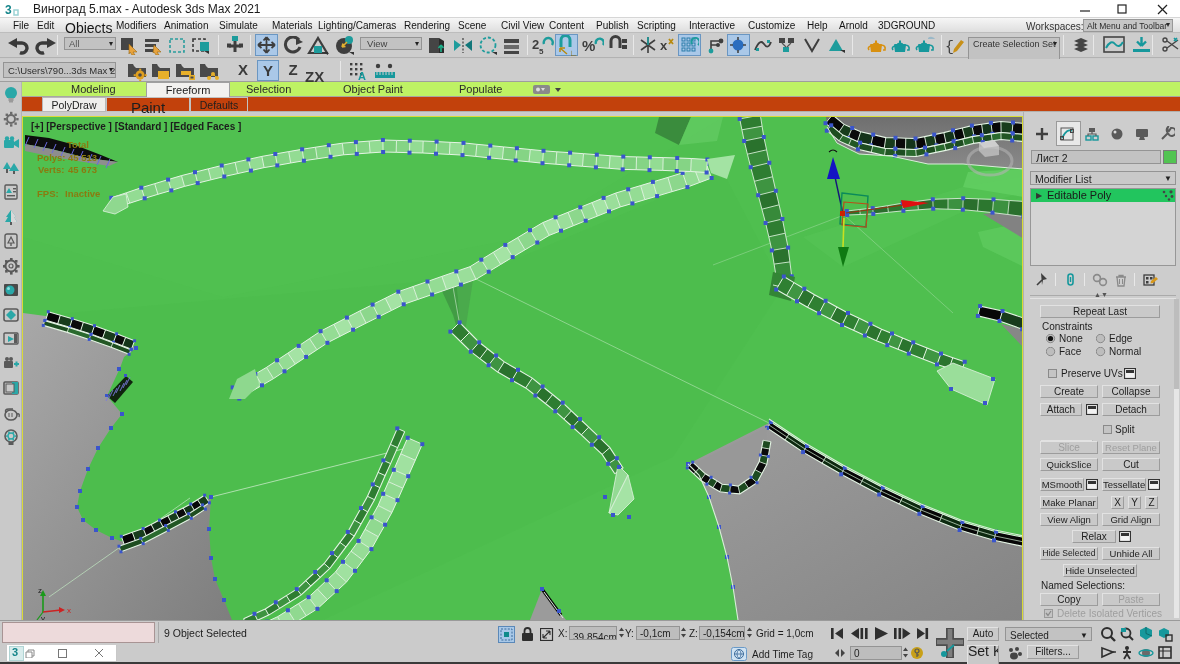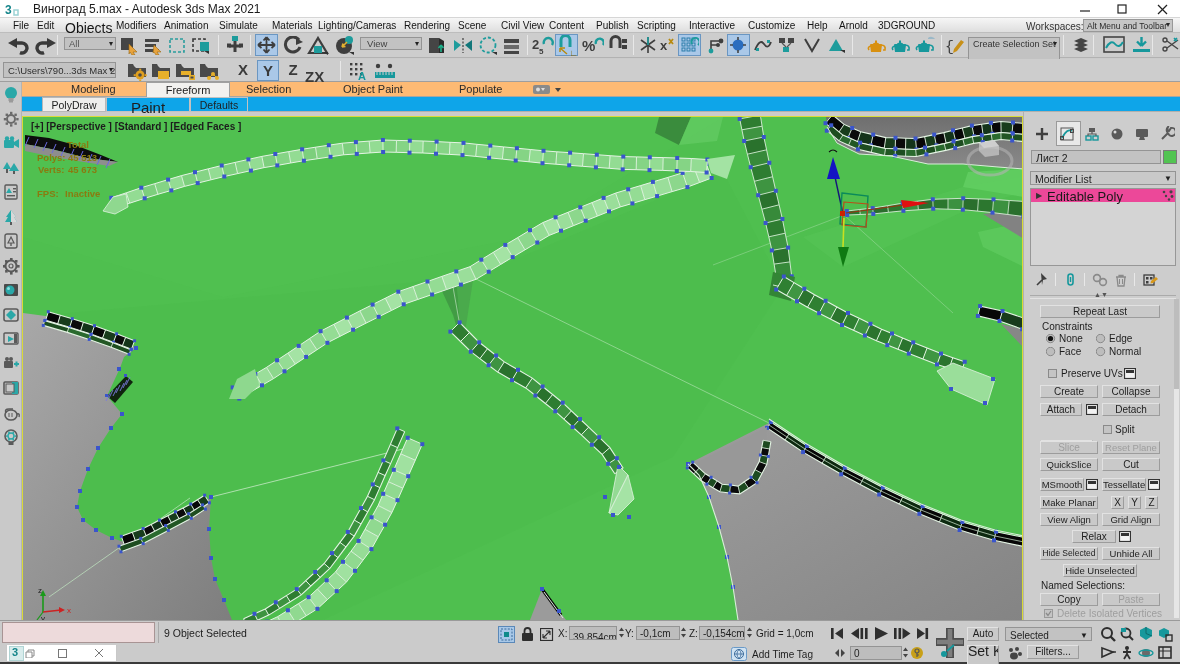--- a/index.html
+++ b/index.html
@@ -301,34 +301,34 @@
       <circle cx="17" cy="5" r="2.2" fill="#3e3e3e"></circle>
       <rect x="2" y="11" width="20" height="6" fill="#16989c"></rect>
       <line x1="4" y1="11" x2="4" y2="14" stroke="#cdcdcd" stroke-width="1"></line>
       <line x1="7" y1="11" x2="7" y2="14" stroke="#cdcdcd" stroke-width="1"></line>
       <line x1="10" y1="11" x2="10" y2="14" stroke="#cdcdcd" stroke-width="1"></line>
       <line x1="13" y1="11" x2="13" y2="14" stroke="#cdcdcd" stroke-width="1"></line>
       <line x1="16" y1="11" x2="16" y2="14" stroke="#cdcdcd" stroke-width="1"></line>
       <line x1="19" y1="11" x2="19" y2="14" stroke="#cdcdcd" stroke-width="1"></line>
     </svg>
   </div>
-<div class="abs" style="left:0;top:82px;width:1180px;height:15px;background:#fdba74;border-bottom:1px solid #a8a6a2">
+<div class="abs" style="left:0;top:82px;width:1180px;height:15px;background:#bef264;border-bottom:1px solid #a8a6a2">
     <div class="abs" style="left:71px;top:1px;font-size:11px;color:#2a2a2a">Modeling</div>
     <div class="abs" style="left:146px;top:0;width:84px;height:15px;background:#f2f1ef;border:1px solid #a0a0a0;border-bottom:none;text-align:center;font-size:11px;color:#1a1a1a;padding-top:1px">Freeform</div>
     <div class="abs" style="left:246px;top:1px;font-size:11px;color:#2a2a2a">Selection</div>
     <div class="abs" style="left:343px;top:1px;font-size:11px;color:#2a2a2a">Object Paint</div>
     <div class="abs" style="left:459px;top:1px;font-size:11px;color:#2a2a2a">Populate</div>
     <svg class="ic" style="left:533px;top:2px" width="30" height="11">
       <rect x="0" y="1" width="17" height="9" rx="2" fill="#8a8a8a"></rect>
       <circle cx="5" cy="5.5" r="2" fill="#ddd"></circle>
       <polygon points="8,4 12,4 10,7" fill="#ddd"></polygon>
       <polygon points="22,4 28,4 25,8" fill="#444"></polygon>
     </svg>
   </div>
-<div class="abs" style="left:0;top:97px;width:1180px;height:15px;background:#0ea5e9;border-bottom:1px solid #b2b0ac">
+<div class="abs" style="left:0;top:97px;width:1180px;height:15px;background:#c2410c;border-bottom:1px solid #b2b0ac">
     <div class="abs" style="left:42px;top:0;width:64px;height:15px;background:#efeeec;border:1px solid #b8b8b8;font-size:10.5px;color:#1e1e1e;text-align:center;padding-top:1px">PolyDraw</div>
     <div class="abs" style="left:106px;top:0;width:84px;height:15px;border:1px solid #c2c2c2;font-size:15px;color:#1e1e1e;text-align:center;padding-top:1px">Paint Deform</div>
     <div class="abs" style="left:190px;top:0;width:58px;height:15px;border:1px solid #c2c2c2;font-size:10.5px;color:#1e1e1e;text-align:center;padding-top:1px">Defaults</div>
   </div>
 <div class="abs" style="left:0;top:82px;width:22px;height:538px;background:#c9c9c9;border-right:1px solid #b4b4b4"></div>
 <svg class="ic" style="left:3px;top:86px" width="17" height="17">
     <circle cx="8" cy="7" r="6" fill="#2aa8a8"></circle>
     <rect x="5.5" y="12" width="5" height="3" fill="#9a9a9a"></rect>
     <rect x="6" y="15" width="4" height="1.5" fill="#9a9a9a"></rect>
   </svg>
@@ -1464,21 +1464,21 @@
     <rect x="2" y="3" width="12" height="8" rx="1" fill="#5a5a5a"></rect>
     <polygon points="6,11 10,11 11,14 5,14" fill="#5a5a5a"></polygon>
   </svg>
 <svg class="ic" style="left:1159px;top:126px" width="16" height="16">
     <path d="M3,13 L9,7 M9,7 a4,4 0 1 0 3,-5 l-2,3 -2,-1 1,-3 a4,4 0 0 0 0,6" stroke="#5a5a5a" stroke-width="2" fill="none"></path>
   </svg>
 <div class="fld" style="left:1031px;top:150px;width:130px;height:14px;padding:1px 0 0 4px;font-size:10.5px">Лист 2</div>
 <div class="abs" style="left:1163px;top:150px;width:14px;height:14px;background:#52c452;border:1px solid #7a7a7a"></div>
 <div class="fld" style="left:1030px;top:171px;width:146px;height:14px;padding:1px 0 0 4px;font-size:10.5px;background:#c9c9c9;color:#222">Modifier List<span style="position:absolute;right:3px;top:2px;font-size:8px">▼</span></div>
 <div class="abs" style="left:1030px;top:188px;width:146px;height:78px;background:#d4d4d4;border:1px solid #979797"></div>
-<div class="abs" style="left:1031px;top:189px;width:144px;height:13px;background:#ec4899;font-size:13px;color:#1a1a1a;padding-left:16px">Editable Poly</div>
+<div class="abs" style="left:1031px;top:189px;width:144px;height:13px;background:#22c55e;font-size:11px;color:#1a1a1a;padding-left:16px">Editable Poly</div>
 <div class="abs" style="left:1036px;top:191px;font-size:8px;color:#333">▶</div>
 <svg class="abs" style="left:1162px;top:190px" width="12" height="11">
     <circle cx="2" cy="2" r="1.3" fill="#444"></circle>
     <circle cx="9" cy="1.8" r="1.6" fill="#444"></circle>
     <circle cx="4" cy="6" r="1.2" fill="#444"></circle>
     <circle cx="10" cy="6.5" r="1.4" fill="#444"></circle>
     <circle cx="7" cy="9.5" r="1.2" fill="#444"></circle>
   </svg>
 <svg class="ic" style="left:1034px;top:272px" width="17" height="15">
     <path d="M7,1 L13,7 L9,8 L8,13 z" fill="#3e3e3e"></path>

